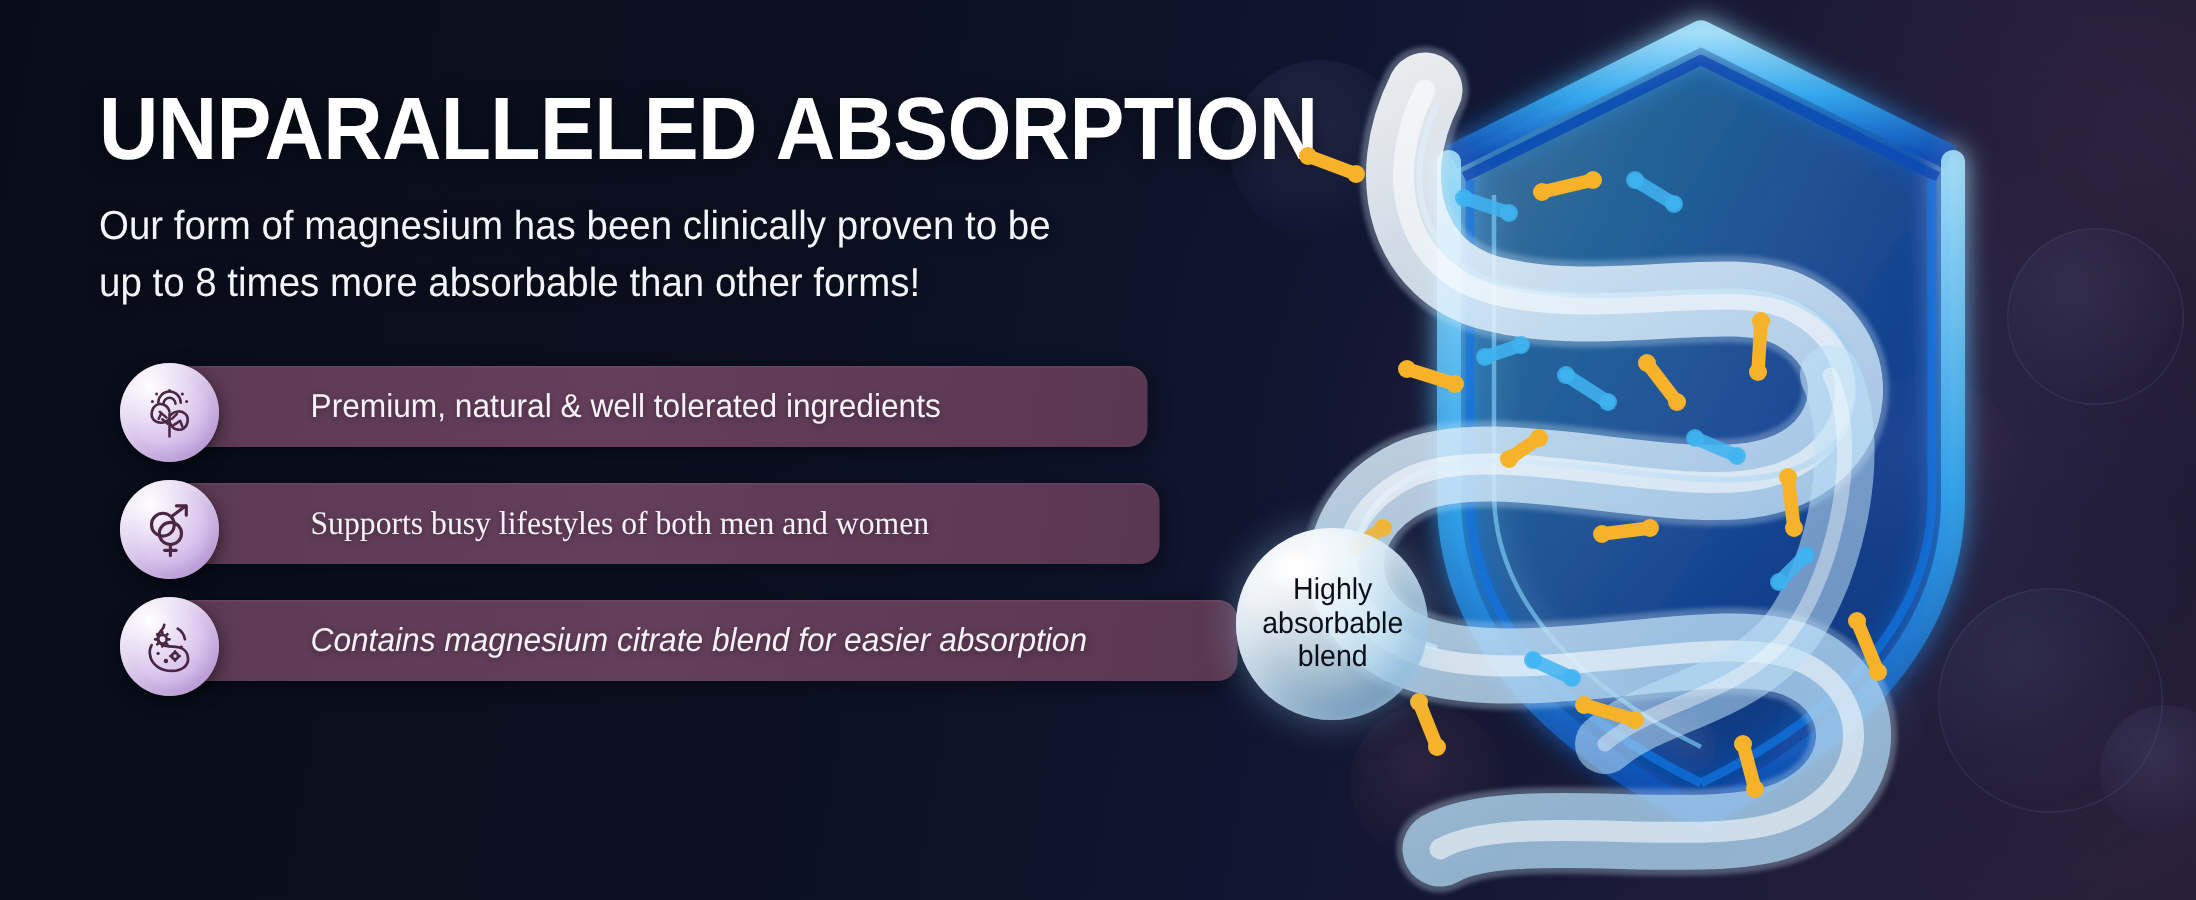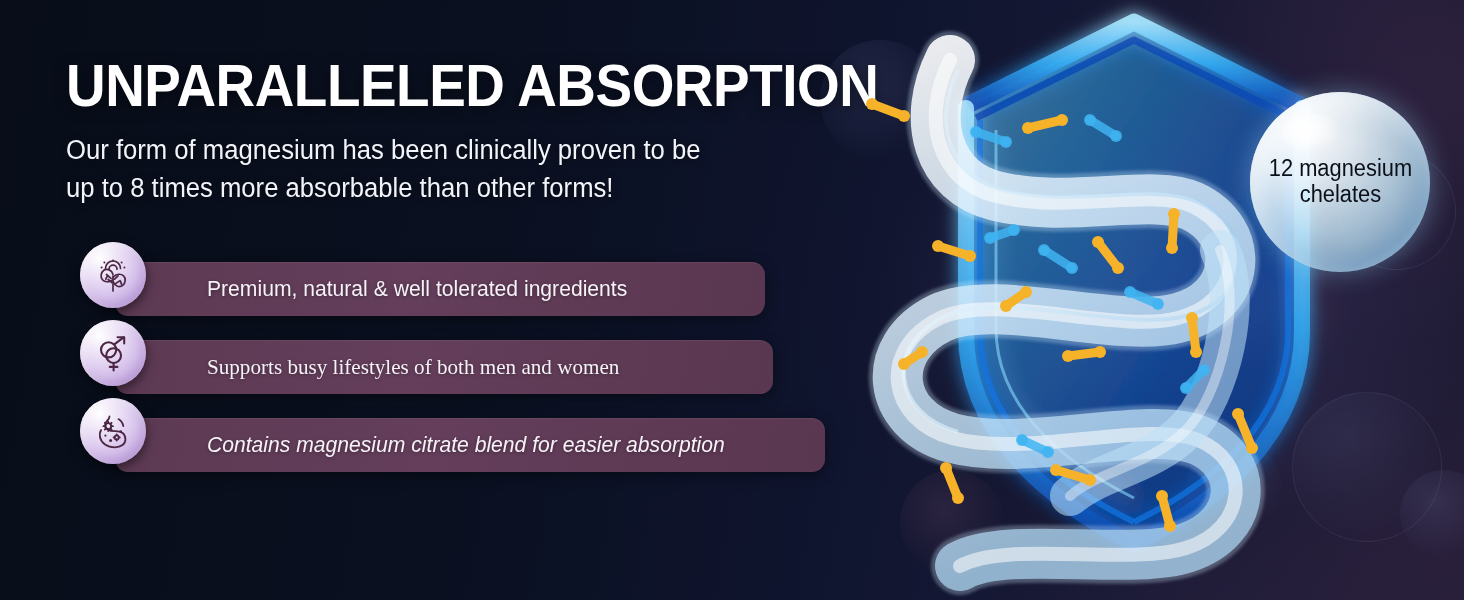--- a/index.html
+++ b/index.html
@@ -44,21 +44,21 @@
     font-weight:300; color:#f2f4fa;
     transform:scaleX(0.95); transform-origin:left center;
     text-shadow:0 1px 8px rgba(0,0,0,0.5);
   }
   .subhead .line { display:block; white-space:nowrap; }
 
   
   .features { position:absolute; left:80px; top:242px; }
   .feature-row { position:relative; height:78px; }
   .pill {
-    position:absolute; left:35px; top:20px;
+    position:absolute; left:35px; top:2px;
     height:54px;
     border-radius:13px;
     background:linear-gradient(100deg, #5d3a54 0%, #643e5b 45%, #5a3750 100%);
     box-shadow:0 3px 14px rgba(0,0,0,0.45), inset 0 1px 0 rgba(255,255,255,0.06);
     display:flex; align-items:center;
   }
   .pill-label {
     margin-left:92px;
     font-size:22px; font-weight:400; color:#f6f2f7;
     white-space:nowrap;
@@ -322,19 +322,19 @@
           <circle cx="330" cy="292" r="6"></circle>
             <circle cx="358" cy="304" r="6"></circle>
           <circle cx="222" cy="440" r="6"></circle>
             <circle cx="248" cy="452" r="6"></circle>
           <circle cx="386" cy="388" r="6"></circle>
             <circle cx="404" cy="370" r="6"></circle>
         </g>
       </g>
     </svg>
 
-    <div class="bubble" id="bubble-chelates">
-      <span class="bubble-text"><span>12 magnesium</span><br><span>chelates</span></span>
+
+    <div class="bubble" id="bubble-blend">
+      <span class="bubble-text"><span>Highly</span><br><span>absorbable</span><br><span>blend</span></span>
     </div>
-
   </div>
 
 </div>
 
 </body></html>

